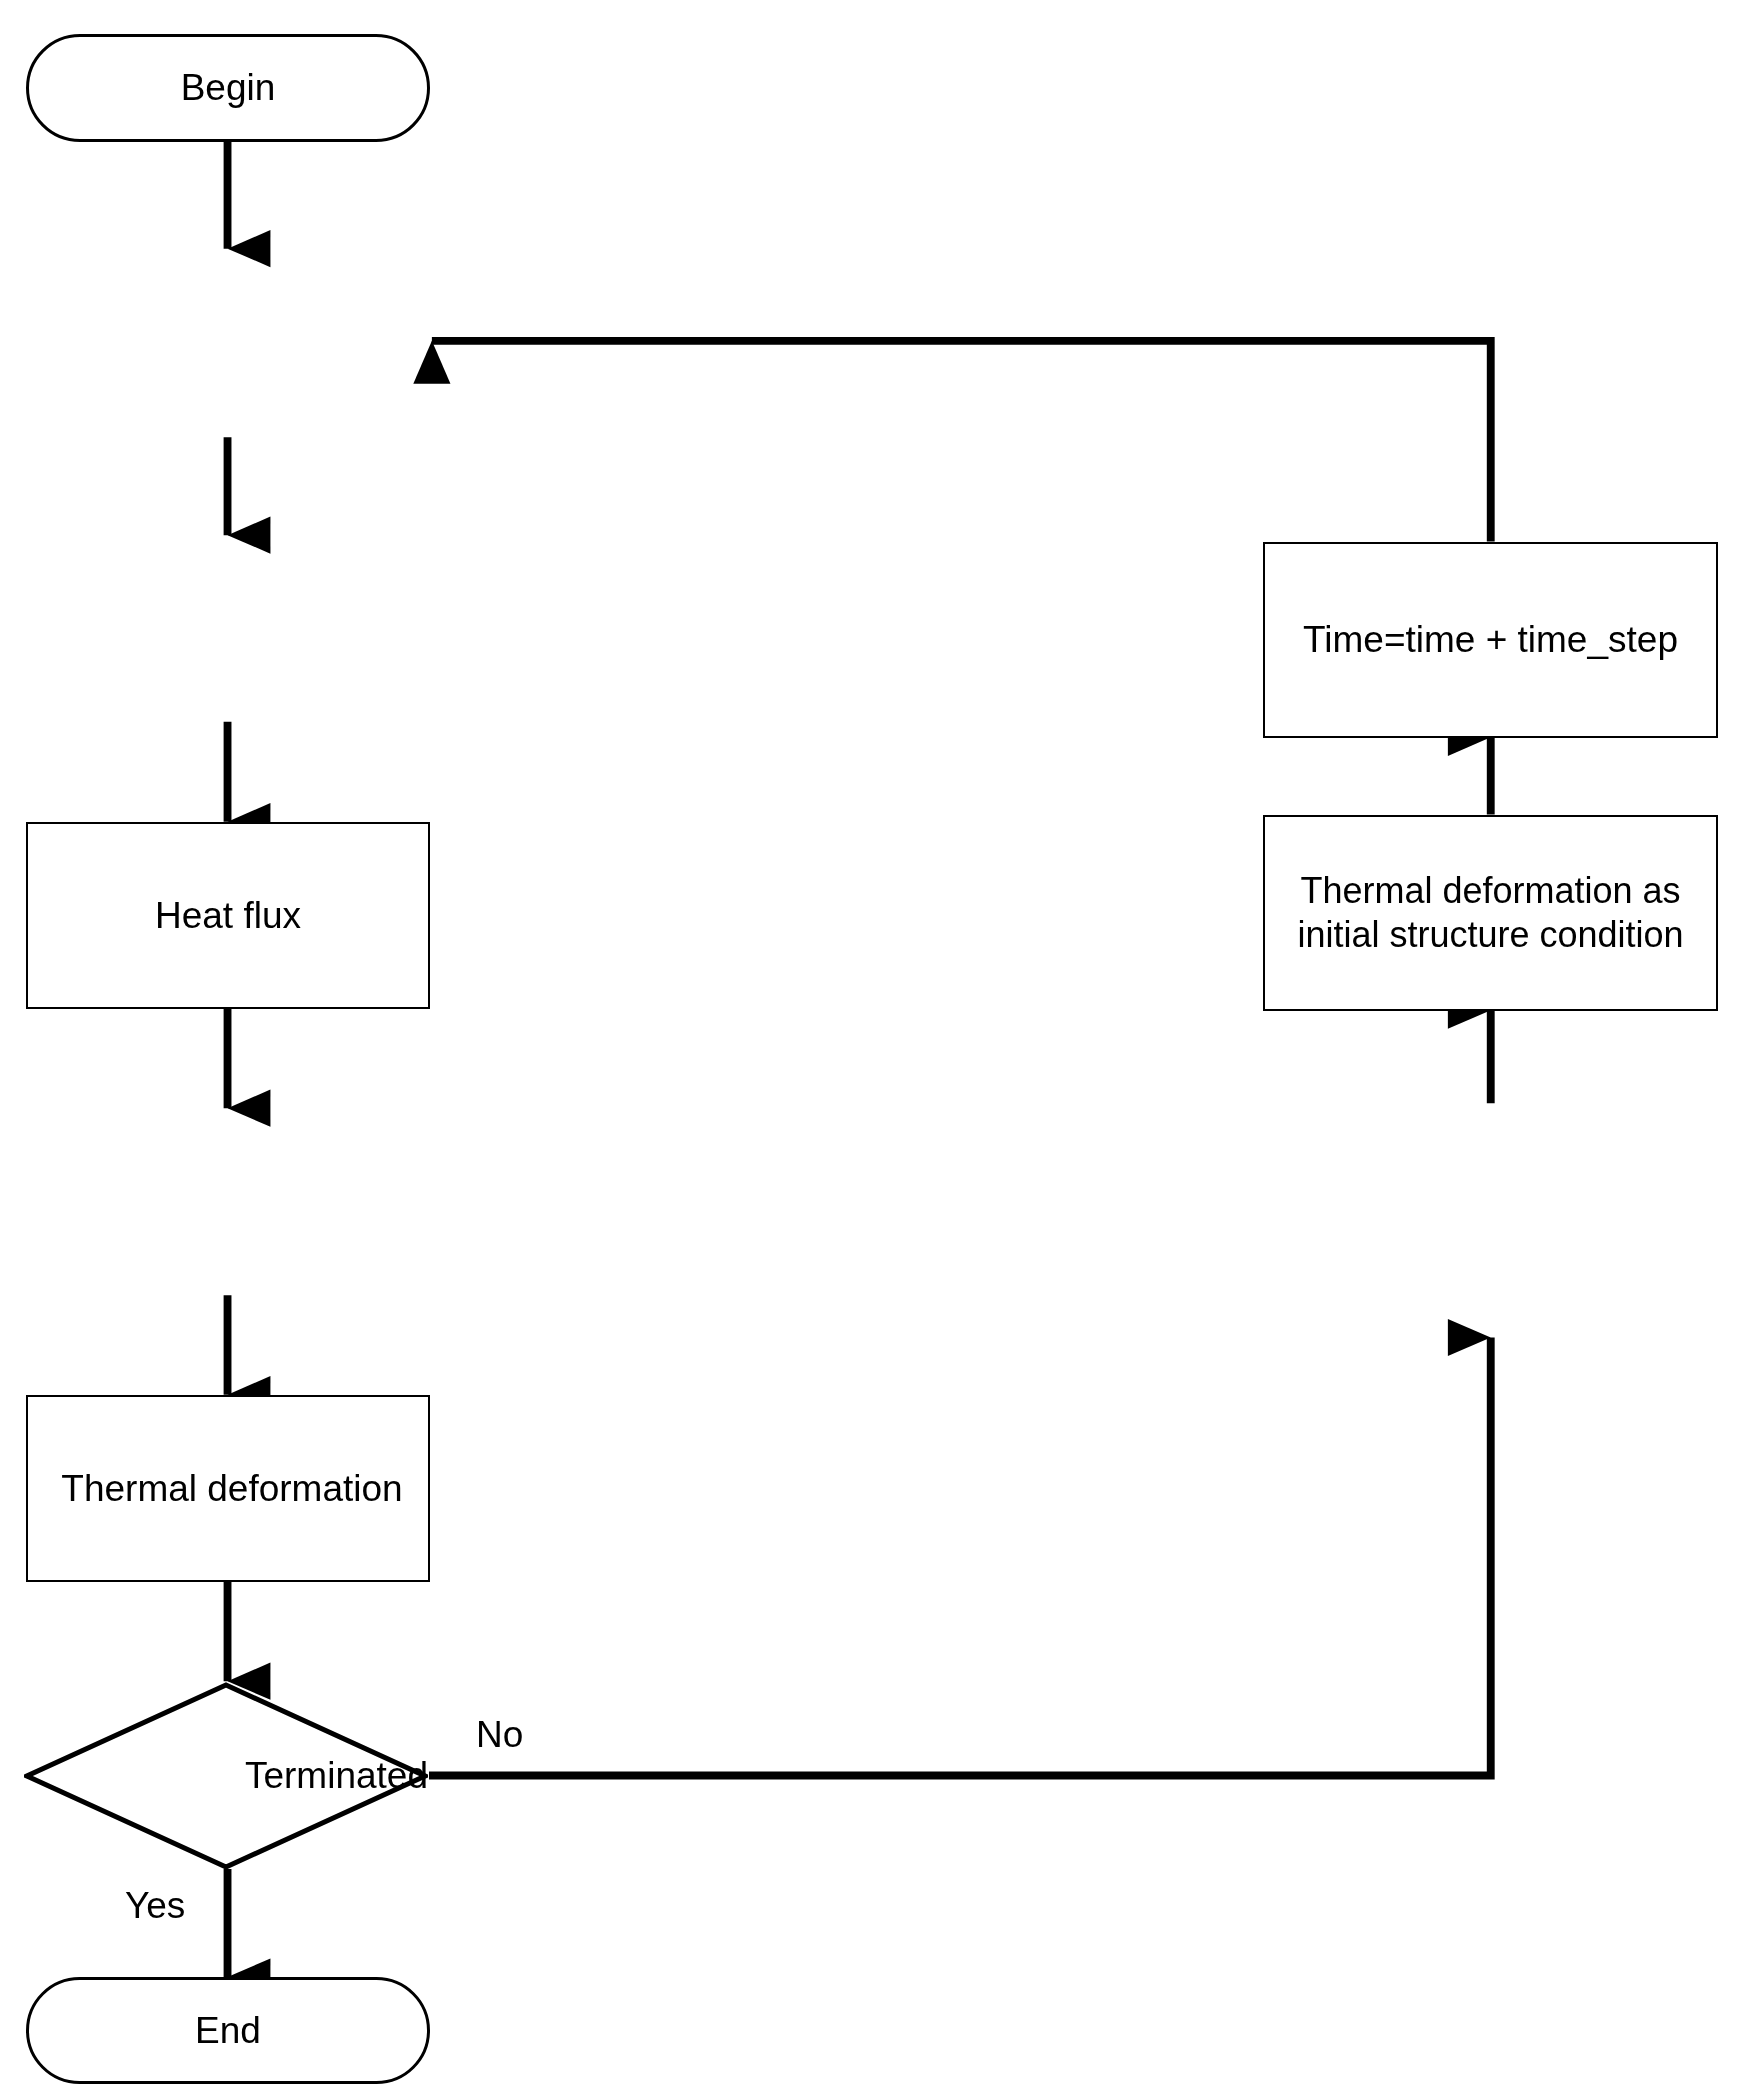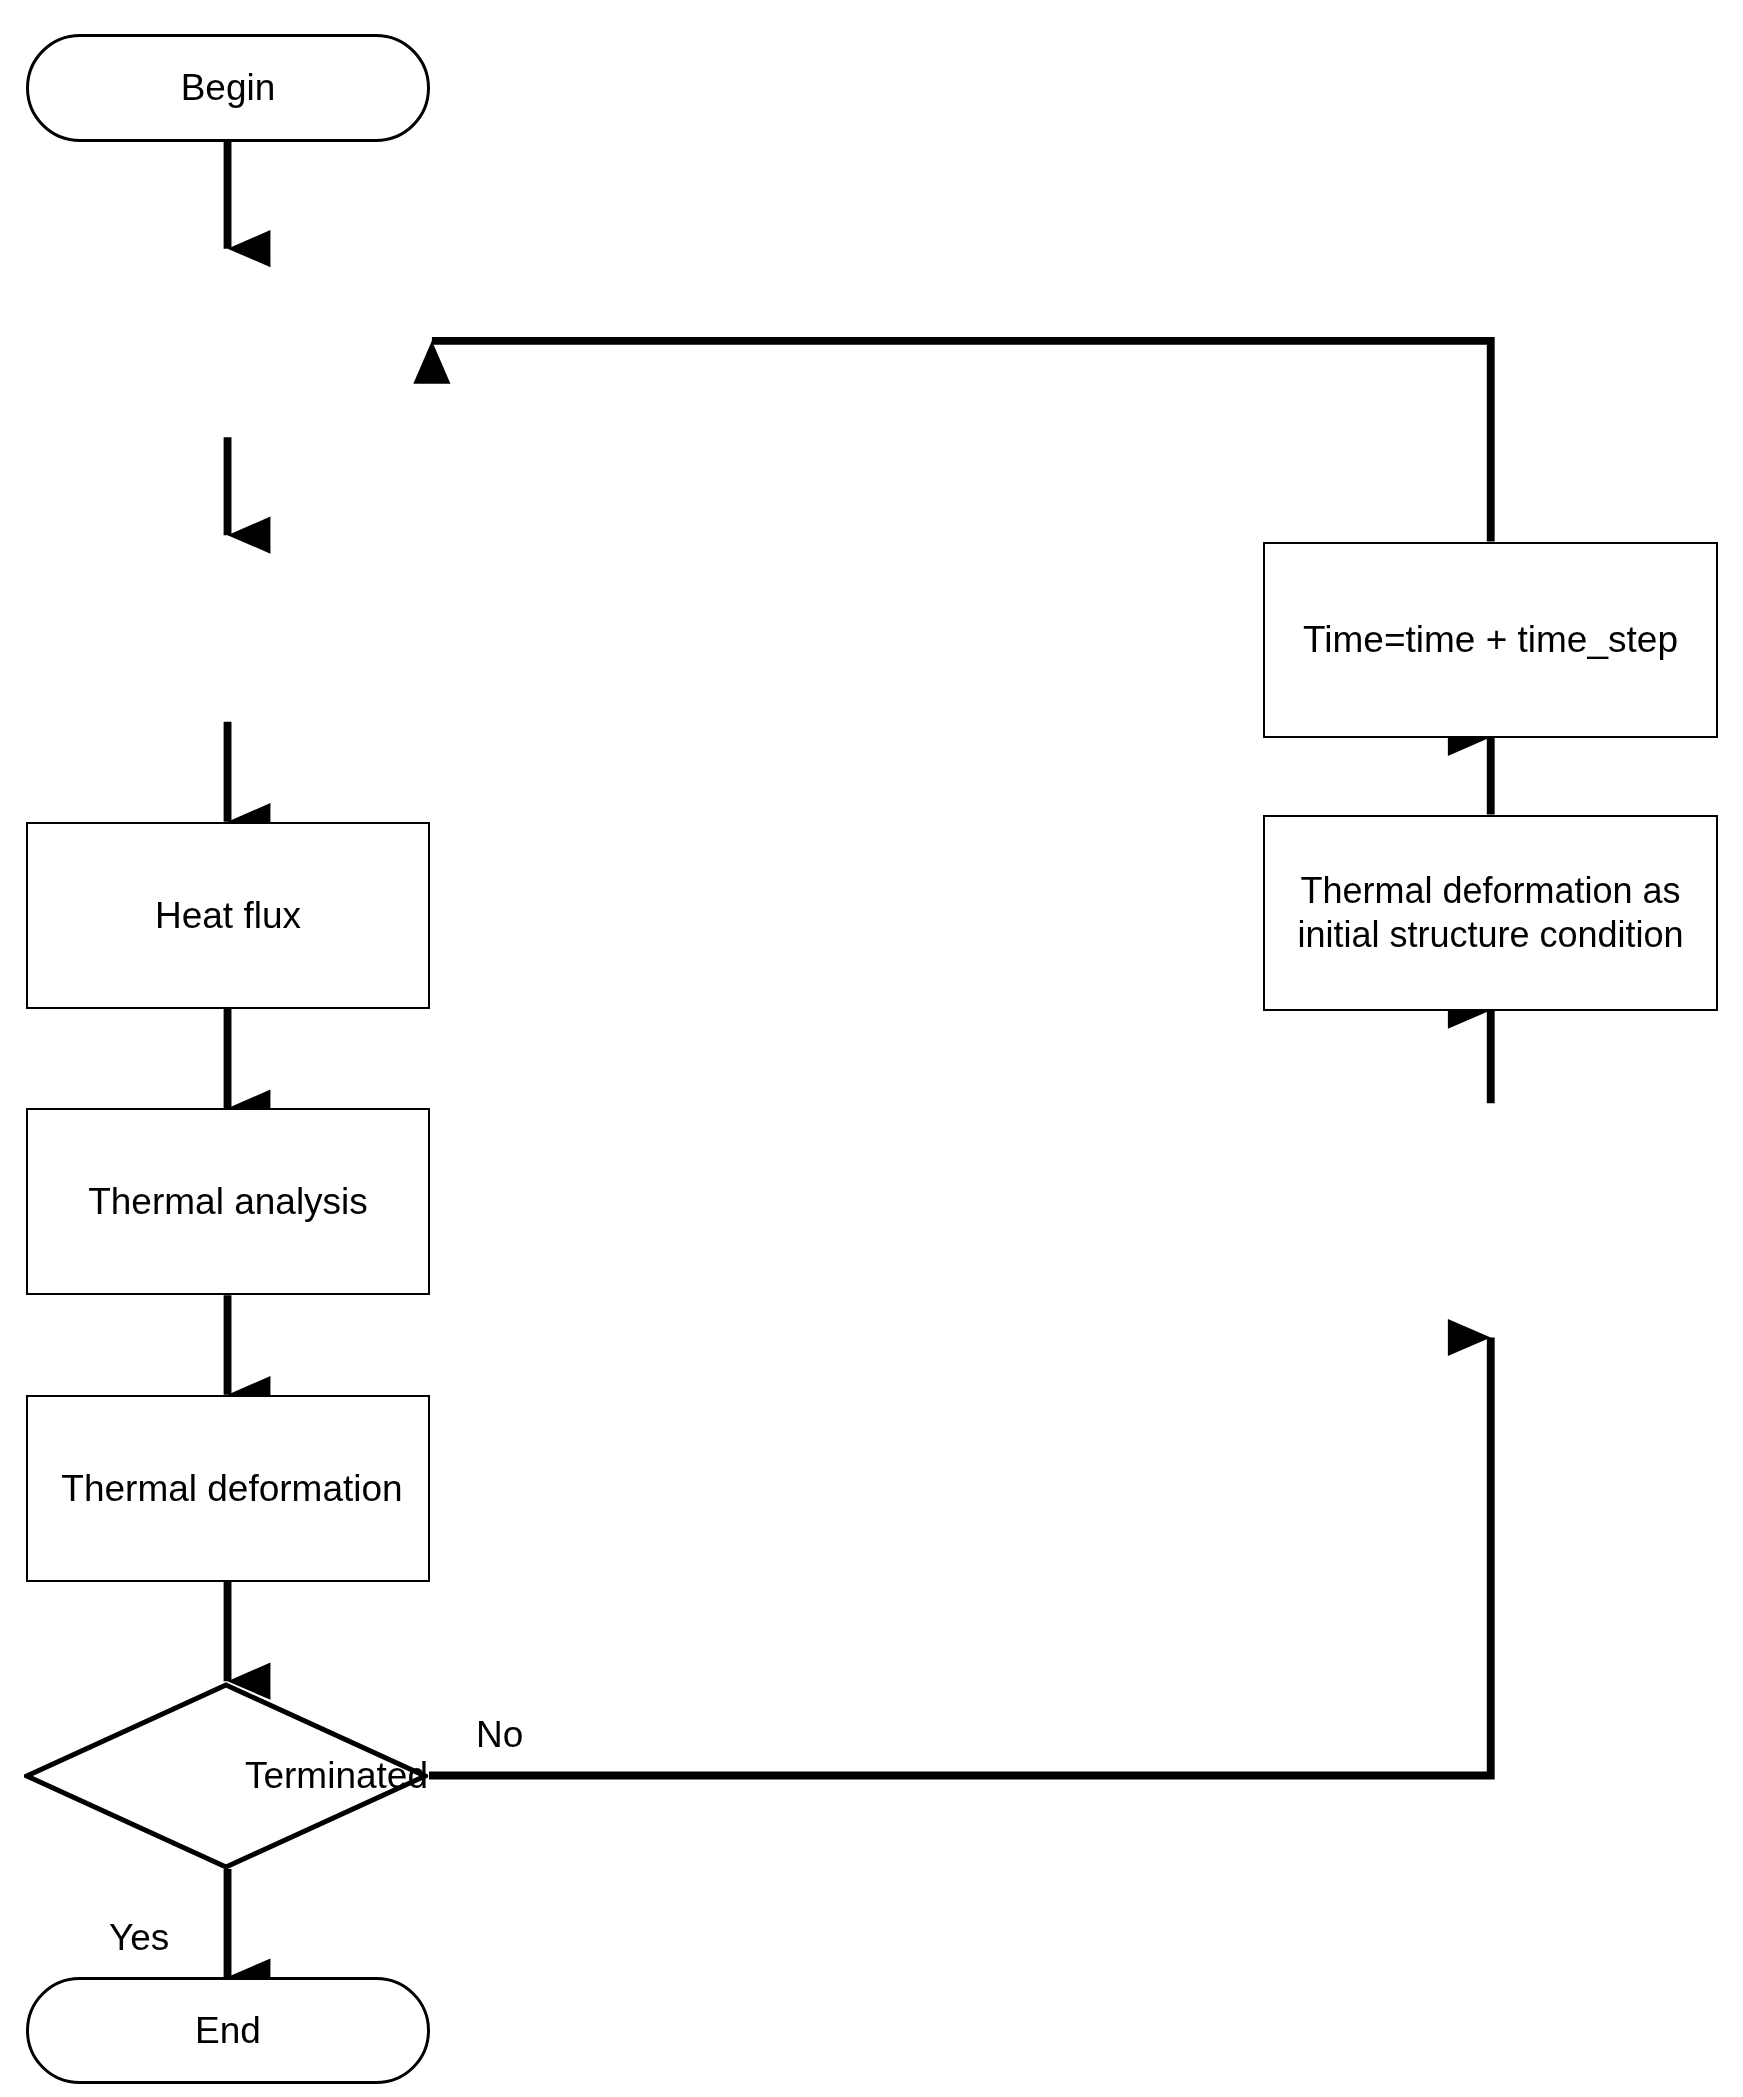--- a/index.html
+++ b/index.html
@@ -110,23 +110,20 @@
   <div class="node terminator fs-48" style="left:26px; top:34px; width:404px; height:108px;">
     <span>Begin</span>
   </div>
 
 
 
   <div class="node process fs-48" style="left:26px; top:822px; width:404px; height:187px;">
     <span>Heat flux</span>
   </div>
 
-  <div class="node process fs-48" style="left:26px; top:1108px; width:404px; height:187px;">
-    <span>Thermal analysis</span>
-  </div>
 
   <div class="node process fs-48" style="left:26px; top:1395px; width:404px; height:187px;padding-left:8px;">
     <span>Thermal deformation</span>
   </div>
 
   <div class="decision-wrap" style="left:24px; top:1682px; width:404px; height:188px;">
     <svg width="404" height="188" viewBox="0 0 566 263">
       <polygon points="283,4 562,131.5 283,259 4,131.5" fill="#ffffff" stroke="#000000" stroke-width="7"></polygon>
     </svg>
     <div class="decision-label fs-48">
@@ -144,18 +141,18 @@
 
   <div class="node process fs-46" style="left:1263px; top:815px; width:455px; height:196px; padding:0 18.6px;">
     <span>Thermal deformation as initial structure condition</span>
   </div>
 
 
   <div class="edge-label fs-48" style="left:476px; top:1714px;">
     <span>No</span>
   </div>
 
-  <div class="edge-label fs-48" style="left:109px; top:1885px;margin-top:32px;">
+  <div class="edge-label fs-48" style="left:125px; top:1885px;">
     <span>Yes</span>
   </div>
 
 </div>
 
 
 </body></html>

